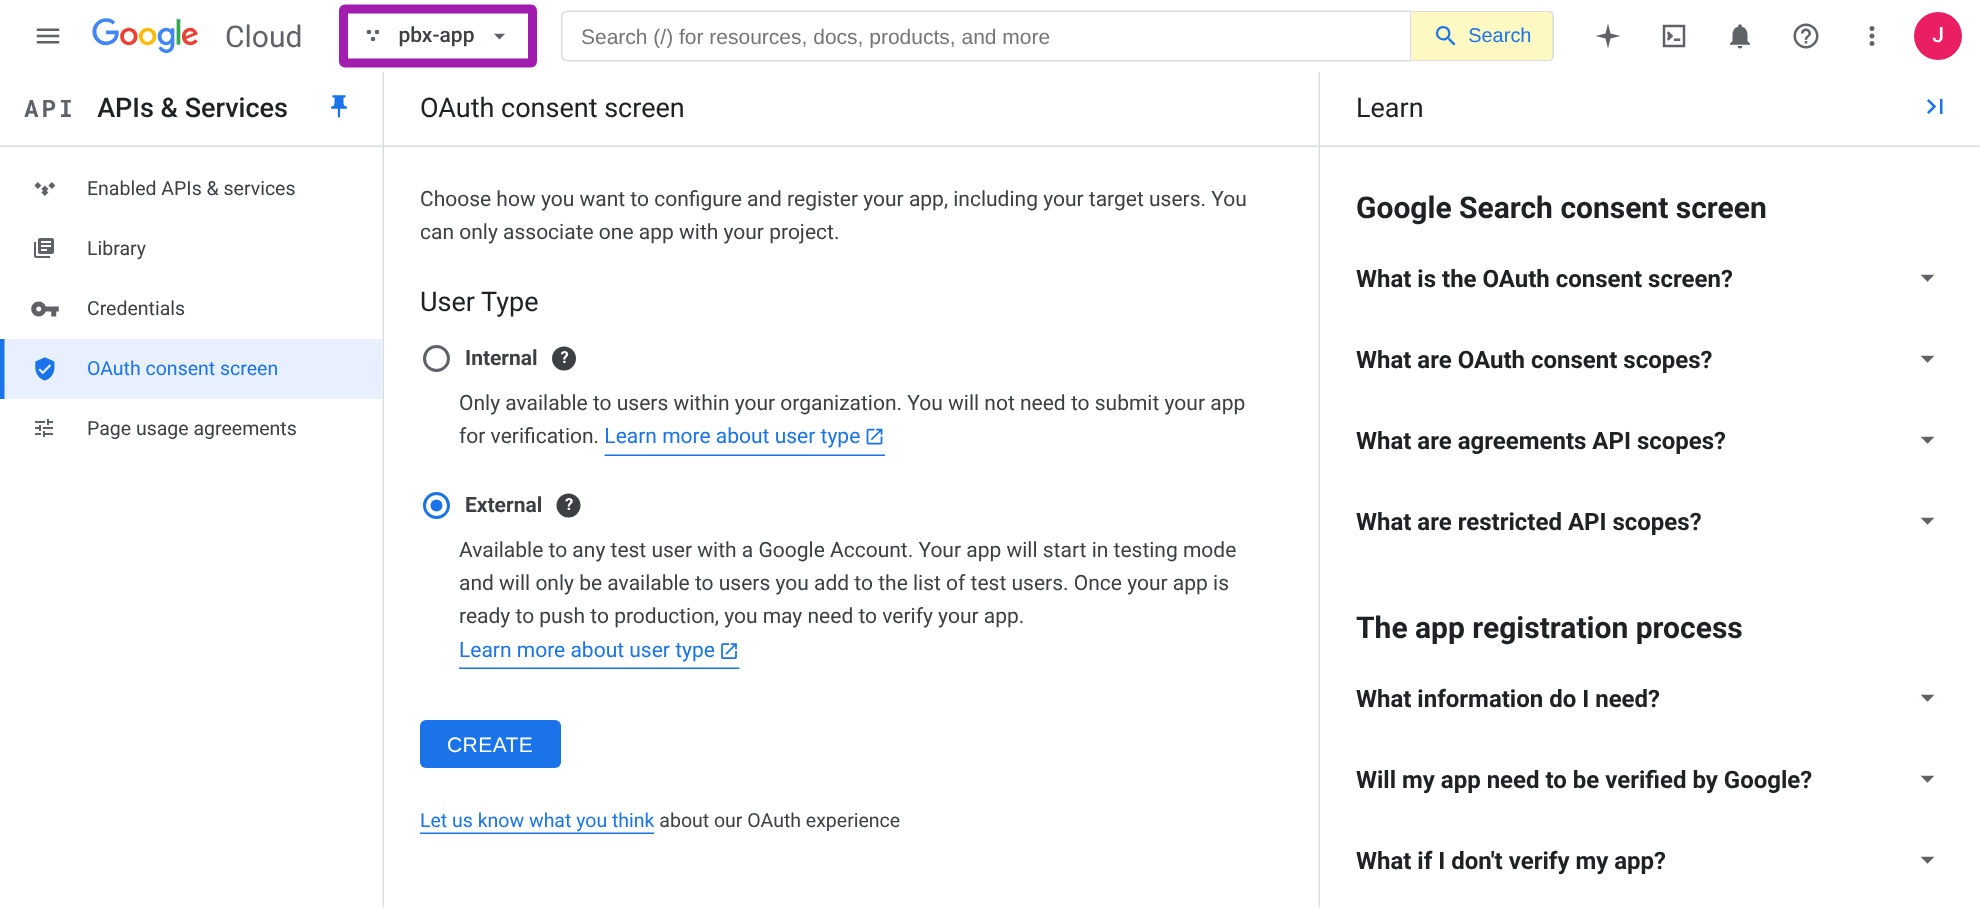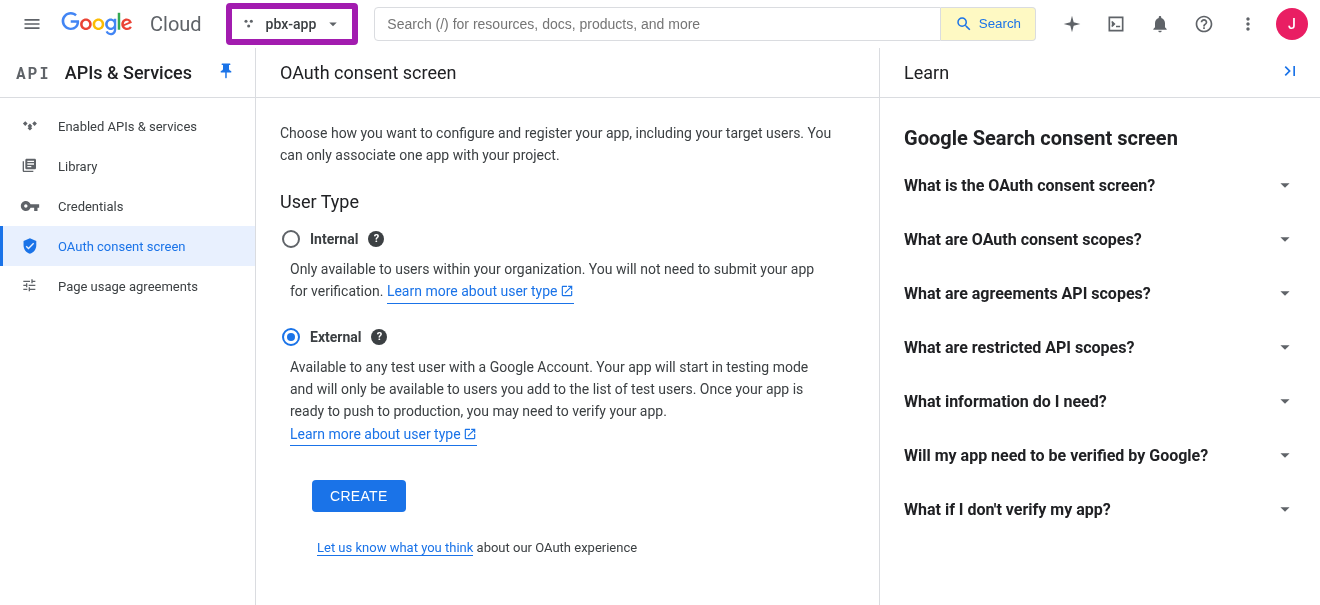--- a/index.html
+++ b/index.html
@@ -42,26 +42,26 @@
     .main-header { font-size: 18px; font-weight: 400; color: #202124; padding: 14px 24px; border-bottom: 1px solid #dadce0; height: 50px; display: flex; align-items: center; }
     .main-body { padding: 24px; max-width: 600px; }
     .intro { font-size: 14px; line-height: 1.6; color: #3c4043; margin-bottom: 24px; }
     .section-h { font-size: 18px; font-weight: 400; color: #202124; margin-bottom: 18px; }
     .radio-row { display: flex; align-items: center; gap: 10px; margin-bottom: 10px; margin-left: 2px; }
     .radio { width: 18px; height: 18px; border: 2px solid #5f6368; border-radius: 50%; display: inline-flex; align-items: center; justify-content: center; cursor: pointer; }
     .radio.checked { border-color: #1a73e8; }
     .radio.checked::after { content: ""; width: 8px; height: 8px; background: #1a73e8; border-radius: 50%; }
     .radio-label { font-weight: 700; color: #3c4043; }
     .help-icon { width: 16px; height: 16px; background: #3c4043; color: #fff; border-radius: 50%; display: inline-flex; align-items: center; justify-content: center; font-size: 11px; font-weight: 700; cursor: pointer; }
-    .radio-desc { margin: 0 0 24px 10px; font-size: 14px; line-height: 1.6; color: #3c4043; }
+    .radio-desc { margin: 0 0 24px 26px; font-size: 14px; line-height: 1.6; color: #3c4043; }
     .link { color: #1a73e8; text-decoration: none; border-bottom: 1px solid #1a73e8; cursor: pointer; }
     .link-ext { display: inline-flex; align-items: center; gap: 2px; }
     .ext-icon { width: 14px; height: 14px; color: #1a73e8; }
-    .create-btn { background: #1a73e8; color: #fff; border: none; border-radius: 4px; padding: 8px 18px; font-size: 14px; font-weight: 500; cursor: pointer; margin-top: 10px; letter-spacing: 0.3px; margin-left: 32px; }
-    .feedback { margin-top: 28px; font-size: 13px; color: #3c4043; margin-left: 37px; }
+    .create-btn { background: #1a73e8; color: #fff; border: none; border-radius: 4px; padding: 8px 18px; font-size: 14px; font-weight: 500; cursor: pointer; margin-top: 10px; letter-spacing: 0.3px; }
+    .feedback { margin-top: 28px; font-size: 13px; color: #3c4043; }
     .feedback .link { font-size: 13px; }
 
     
     .learn { overflow-y: auto; }
     .learn-header { display: flex; align-items: center; justify-content: space-between; padding: 14px 20px 14px 24px; border-bottom: 1px solid #dadce0; height: 50px; }
     .learn-title { font-size: 18px; color: #202124; }
     .collapse-icon { color: #1a73e8; cursor: pointer; }
     .learn-body { padding: 20px 24px; }
     .learn-h { font-size: 20px; font-weight: 700; color: #202124; margin-top: 8px; margin-bottom: 8px; }
     .learn-h:not(:first-child) { margin-top: 32px; }
@@ -257,20 +257,21 @@
             <path fill="currentColor" d="M7 10l5 5 5-5z"></path>
           </svg>
       </div>
       <div class="accordion-item">
         <span class="accordion-title">What are restricted API scopes?</span>
         <svg class="chevron" width="22" height="22" viewBox="0 0 24 24">
             <path fill="currentColor" d="M7 10l5 5 5-5z"></path>
           </svg>
       </div>
 
+      <h3 class="learn-h">The app registration process</h3>
       <div class="accordion-item">
         <span class="accordion-title">What information do I need?</span>
         <svg class="chevron" width="22" height="22" viewBox="0 0 24 24">
             <path fill="currentColor" d="M7 10l5 5 5-5z"></path>
           </svg>
       </div>
       <div class="accordion-item">
         <span class="accordion-title">Will my app need to be verified by Google?</span>
         <svg class="chevron" width="22" height="22" viewBox="0 0 24 24">
             <path fill="currentColor" d="M7 10l5 5 5-5z"></path>

